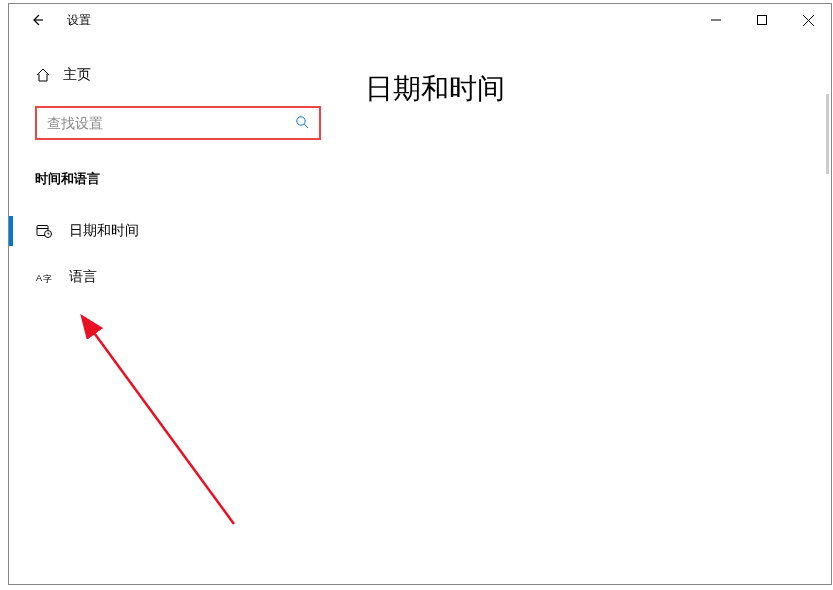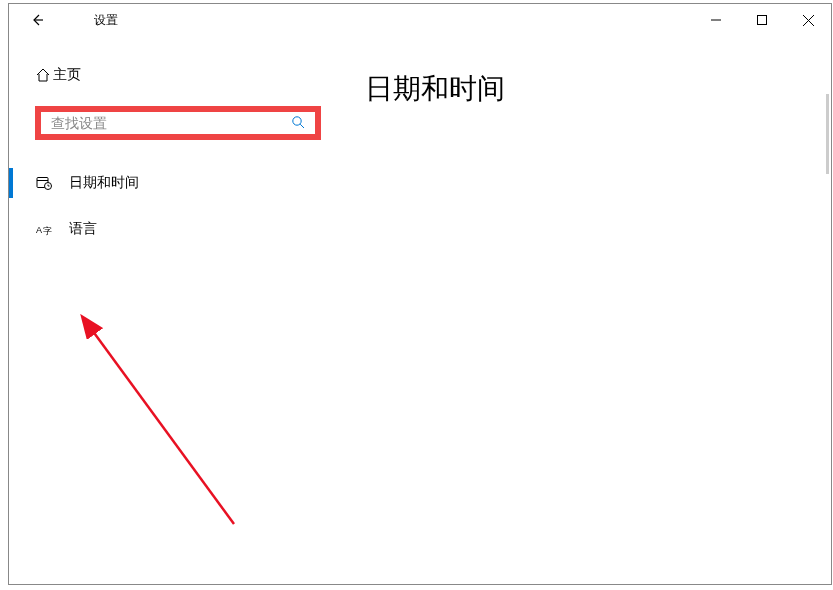--- a/index.html
+++ b/index.html
@@ -21,21 +21,20 @@
       margin-left: 8px;
       margin-top: 3px;
       background: #fff;
     }
     .titlebar {
       display: flex;
       align-items: center;
       height: 32px;
       padding-left: 18px;
       position: relative;
-      gap: 27px;
     }
     .back-btn {
       width: 20px;
       height: 20px;
       display: flex;
       align-items: center;
       justify-content: center;
       cursor: pointer;
     }
     .title {
@@ -70,26 +69,26 @@
       align-items: center;
       padding: 10px 0 10px 26px;
       cursor: pointer;
     }
     .home-row .icon-slot {
       width: 18px;
       display: flex;
       align-items: center;
     }
     .home-row .label {
-      margin-left: 0;
+      margin-left: 10px;
       font-size: 14px;
     }
     .search-box {
       margin: 12px 16px 0 26px;
-      border: 6px solid #ef4444;
+      border: 2px solid #ef4444;
       height: 34px;
       display: flex;
       align-items: center;
       padding: 0 10px;
       position: relative;
     }
     .search-box input {
       border: none;
       outline: none;
       width: 100%;
@@ -211,20 +210,21 @@
       <div class="search-box">
         <input type="text" placeholder="查找设置" style="">
         <span class="search-icon">
           <svg width="14" height="14" viewBox="0 0 14 14">
               <circle cx="6" cy="6" r="4.2" stroke="#0078d4" stroke-width="1" fill="none"></circle>
               <path d="M9.2 9.2 L13 13" stroke="#0078d4" stroke-width="1"></path>
             </svg>
         </span>
       </div>
 
+      <div class="category">时间和语言</div>
 
       <div class="nav-list">
 
         <div class="nav-item selected">
           <span class="icon-slot">
             <svg width="16" height="16" viewBox="0 0 16 16">
                 <rect x="1" y="2.5" width="11" height="10" rx="1" stroke="#000" stroke-width="1" fill="none"></rect>
                 <path d="M1 5.5 H12" stroke="#000" stroke-width="1"></path>
                 <circle cx="12" cy="11" r="3.5" stroke="#000" stroke-width="1" fill="#fff"></circle>
                 <path d="M12 9.5 V11 H13.5" stroke="#000" stroke-width="0.9" fill="none"></path>

